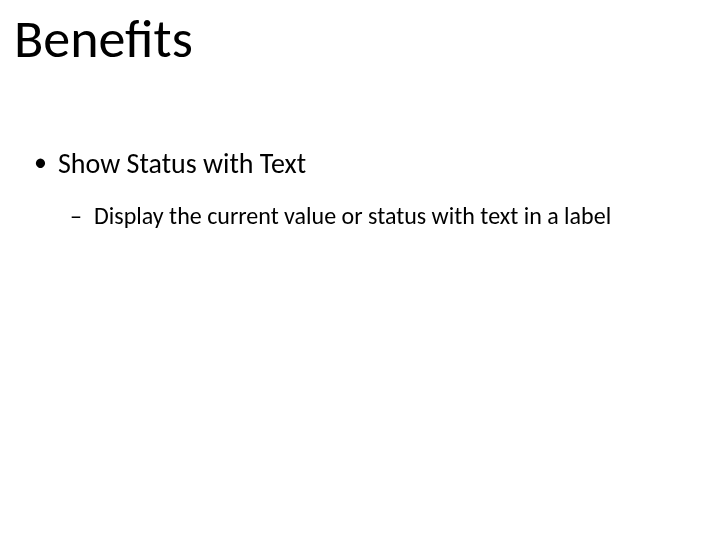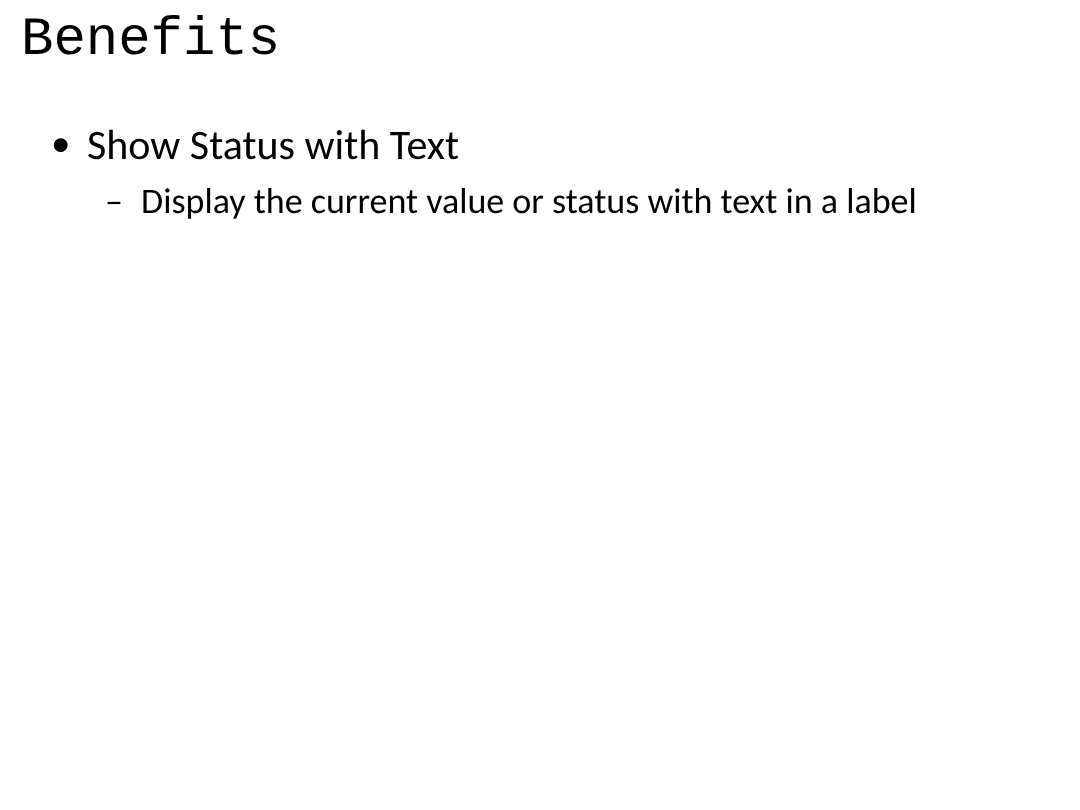--- a/index.html
+++ b/index.html
@@ -5,46 +5,45 @@
     * { margin: 0; padding: 0; box-sizing: border-box; }
     body {
       width: 720px;
       height: 540px;
       background: #ffffff;
       font-family: Calibri, "Segoe UI", Arial, sans-serif;
       color: #000;
       padding: 6px 20px 20px 20px;
     }
     .title {
-      font-size: 36px;
+      font-size: 54px;
       font-weight: 400;
-      margin-bottom: 32px;
+      margin-bottom: 74px;
       margin-left: -6px;
-      font-family: Liberation Mono, monospace;
     }
     .level1 {
       list-style: none;
       padding-left: 38px;
     }
     .level1 > li {
       position: relative;
       font-size: 28px;
       margin-bottom: 4px;
     }
     .level1 > li::before {
       content: "•";
       position: absolute;
       left: -24px;
       top: 0;
       font-size: 26px;
     }
     .level2 {
       list-style: none;
       padding-left: 36px;
-      margin-top: 6px;
+      margin-top: 20px;
       margin-bottom: 10px;
     }
     .level2 > li {
       position: relative;
       font-size: 24px;
       line-height: 1.25;
     }
     .level2 > li::before {
       content: "–";
       position: absolute;

